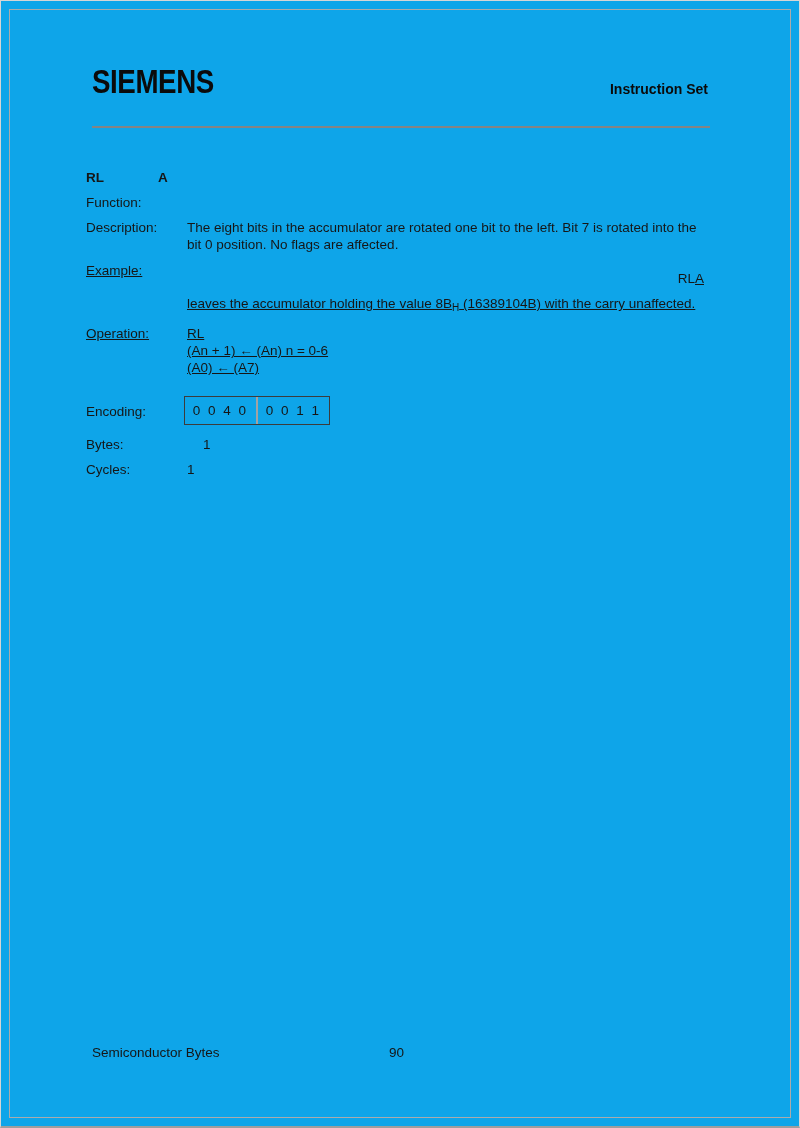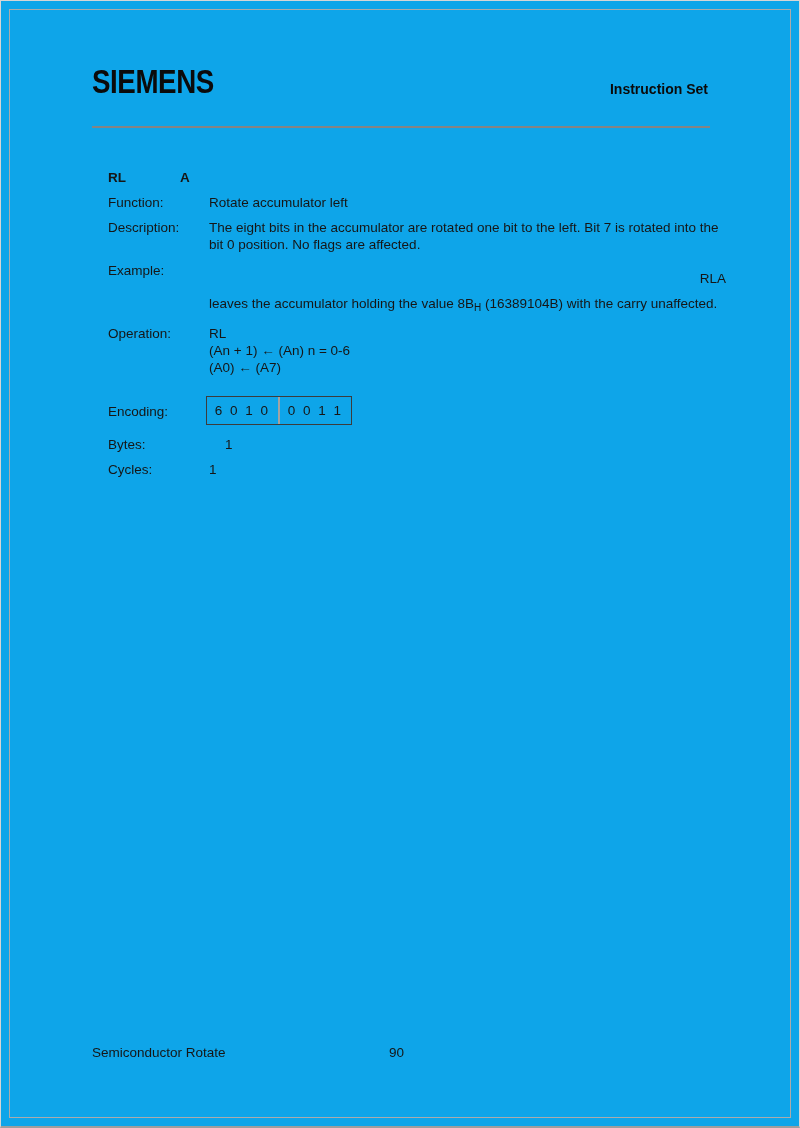--- a/index.html
+++ b/index.html
@@ -29,28 +29,28 @@
   }
   .header-title {
     position:absolute; right:91px; top:80px;
     font-size:14px; font-weight:bold; color:#0b0b0b;
   }
   .rule {
     position:absolute; left:91px; top:125px;
     width:618px; height:2px; background:#848484;
   }
   
-  .content { position:absolute; left:107px; top:168px; width:618px; }
+  .content { position:absolute; left:85px; top:168px; width:618px; }
   .row { display:flex; align-items:flex-start; }
   .label { width:101px; flex-shrink:0; }
   .value { width:517px; }
   .heading-row { font-weight:bold; }
   .heading-row .mn { display:inline-block; width:72px; }
   .mt8  { margin-top:8px; }
-  .mt9  { margin-top:9px; }
+  .mt9  { margin-top:9px;text-decoration:underline; }
   .mt11 { margin-top:11px;gap:16px; }
   .mt20 { margin-top:20px; }
   .code-line { margin:8px 0;text-align:right; }
   .code-line .mn { display:inline-block; width:44px; }
   .sub { font-size:10px; vertical-align:-3px; }
   
   .enc-label { padding-top:7px; }
   .enc-box {
     display:flex; width:144px; height:27px;
     border:1px solid #3c3c3c; box-sizing:content-box;
@@ -77,21 +77,20 @@
 
   <div class="content">
 
     <div class="row heading-row">
       <span class="mn">RL</span>
       <span>A</span>
     </div>
 
     <div class="row mt8">
       <span class="label">Function:</span>
-      <div class="value">Rotate accumulator left</div>
     </div>
 
     <div class="row mt8">
       <span class="label">Description:</span>
       <div class="value">The eight bits in the accumulator are rotated one bit to the left. Bit 7 is rotated into the bit 0 position. No flags are affected.</div>
     </div>
 
     <div class="row mt9">
       <span class="label">Example:</span>
       <div class="value">
@@ -107,34 +106,34 @@
       <div class="value">
         <div>RL</div>
         <div>(An + 1) ← (An) n = 0-6</div>
         <div>(A0) ← (A7)</div>
       </div>
     </div>
 
     <div class="row mt20">
       <span class="label enc-label">Encoding:</span>
       <div class="enc-box">
-        <div class="enc-cell">6 0 1 0</div>
+        <div class="enc-cell">0 0 4 0</div>
         <div class="enc-cell">0 0 1 1</div>
       </div>
     </div>
 
     <div class="row mt11">
       <span class="label">Bytes:</span>
       <div class="value">1</div>
     </div>
 
     <div class="row mt8">
       <span class="label">Cycles:</span>
       <div class="value">1</div>
     </div>
 
   </div>
 
   <div class="footer">
-    <span>Semiconductor Rotate</span>
+    <span>Semiconductor Bytes</span>
     <span class="page-num">90</span>
   </div>
 </div>
 
 </body></html>

